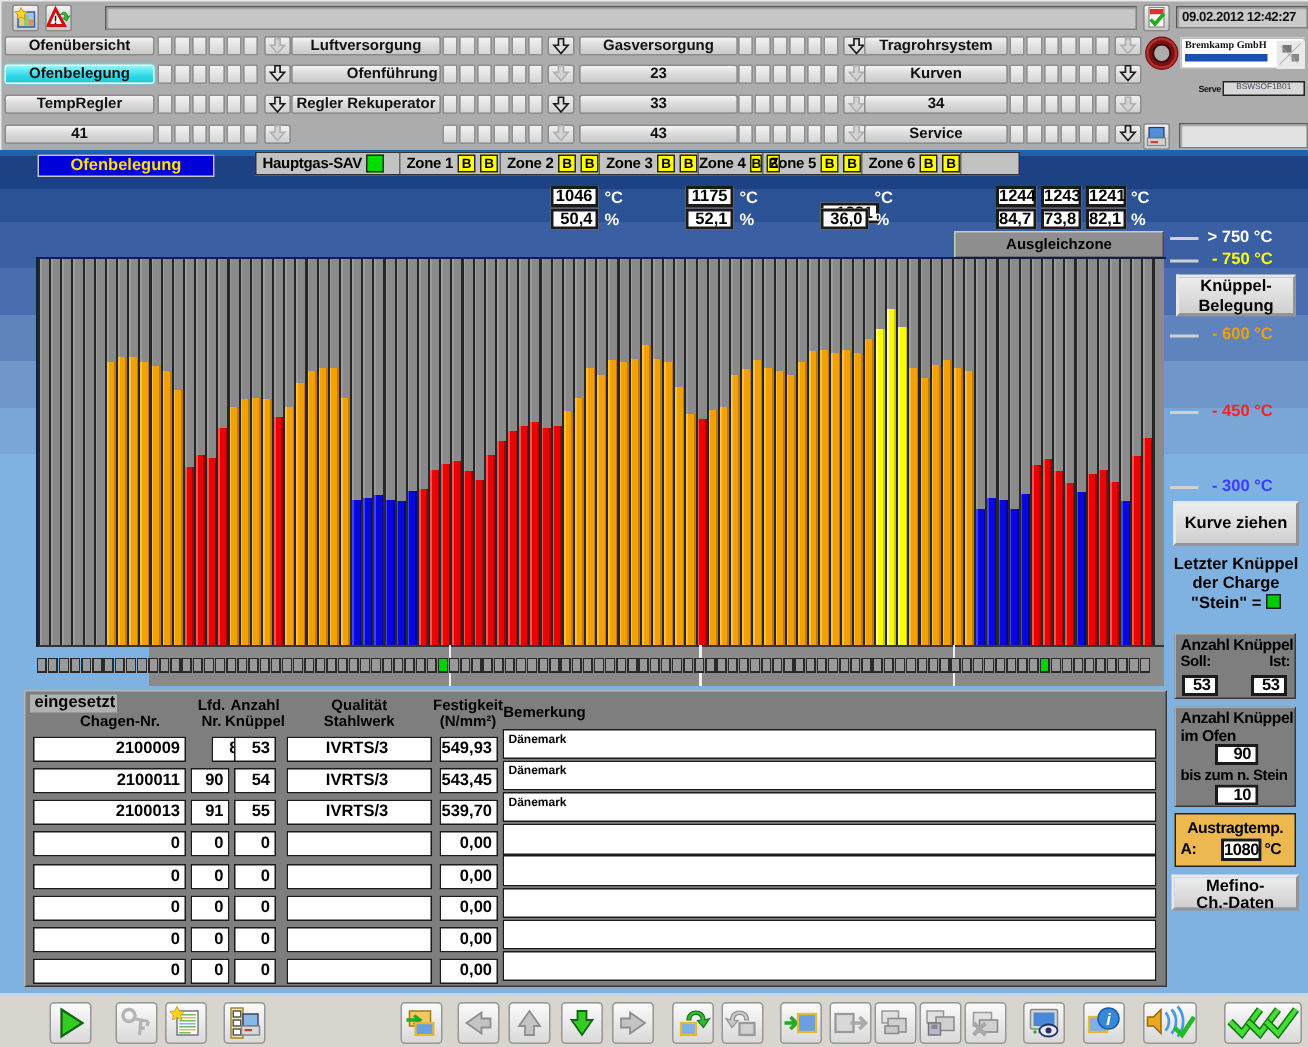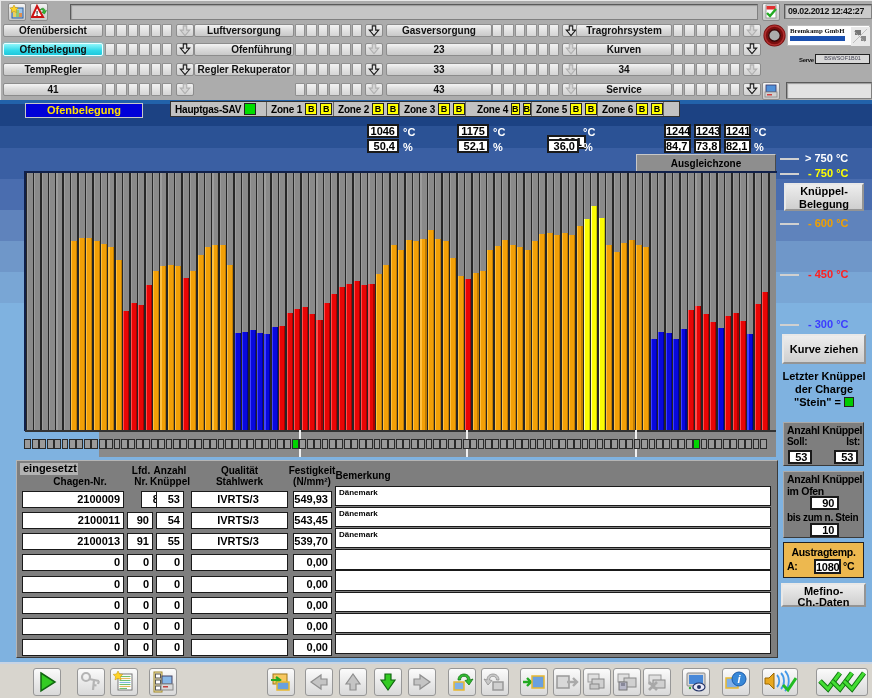--- a/index.html
+++ b/index.html
@@ -297,21 +297,21 @@
       </div>
   </div>
 
   <div id="main">
     <div id="title">Ofenbelegung</div>
     <div id="zonebar">
         <div class="zsec" style="width:96px;padding-left:4px;">Hauptgas-SAV<span class="bb" style="background:#00DD00;">&nbsp;</span></div>
         <div class="zsec" style="width:67px;padding-left:4px;">Zone 1<span class="bb">B</span><span class="bb">B</span></div>
         <div class="zsec" style="width:66px;padding-left:4px;">Zone 2<span class="bb">B</span><span class="bb">B</span></div>
         <div class="zsec" style="width:66px;padding-left:4px;">Zone 3<span class="bb">B</span><span class="bb">B</span></div>
-        <div class="zsec" style="width:66px;padding-left:11px;">Zone 4<span class="bb">B</span><span class="bb">B</span></div>
+        <div class="zsec" style="width:43px;padding-left:0;">Zone 4<span class="bb">B</span><span class="bb">B</span></div>
         <div class="zsec" style="width:66px;padding-left:4px;">Zone 5<span class="bb">B</span><span class="bb">B</span></div>
         <div class="zsec" style="width:66px;padding-left:4px;">Zone 6<span class="bb">B</span><span class="bb">B</span></div>
         <div style="flex:1;"></div>
       </div>
 
     <div id="temps">
         <div class="tbox" style="left:367px;top:24px;width:32px;">1046</div>
         <div class="tbox" style="left:457px;top:24px;width:32px;">1175</div>
         <div class="tbox" style="left:547px;top:24px;width:39px;margin-top:11px;">1221</div>
         <div class="tbox" style="left:664px;top:24px;width:27px;">1244</div>

